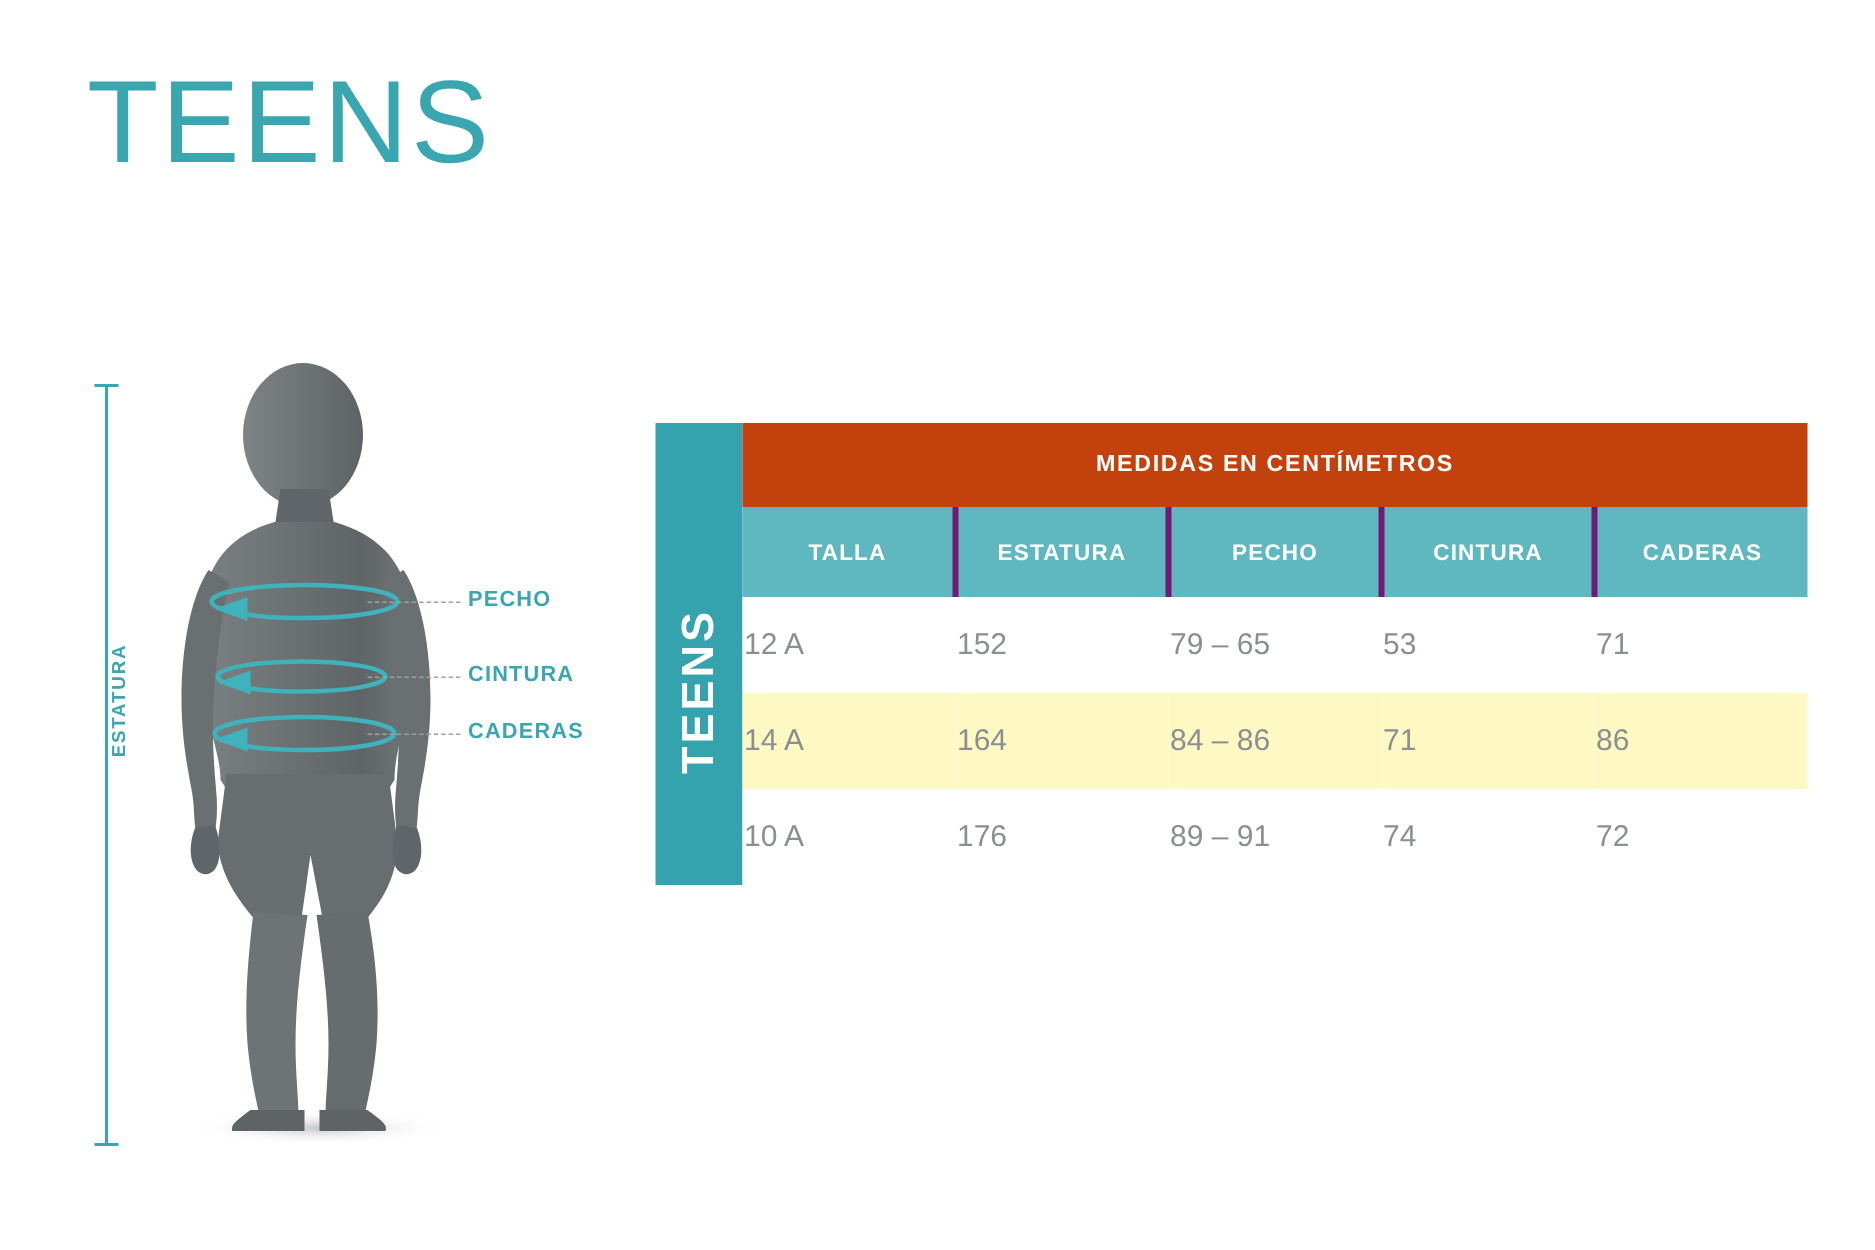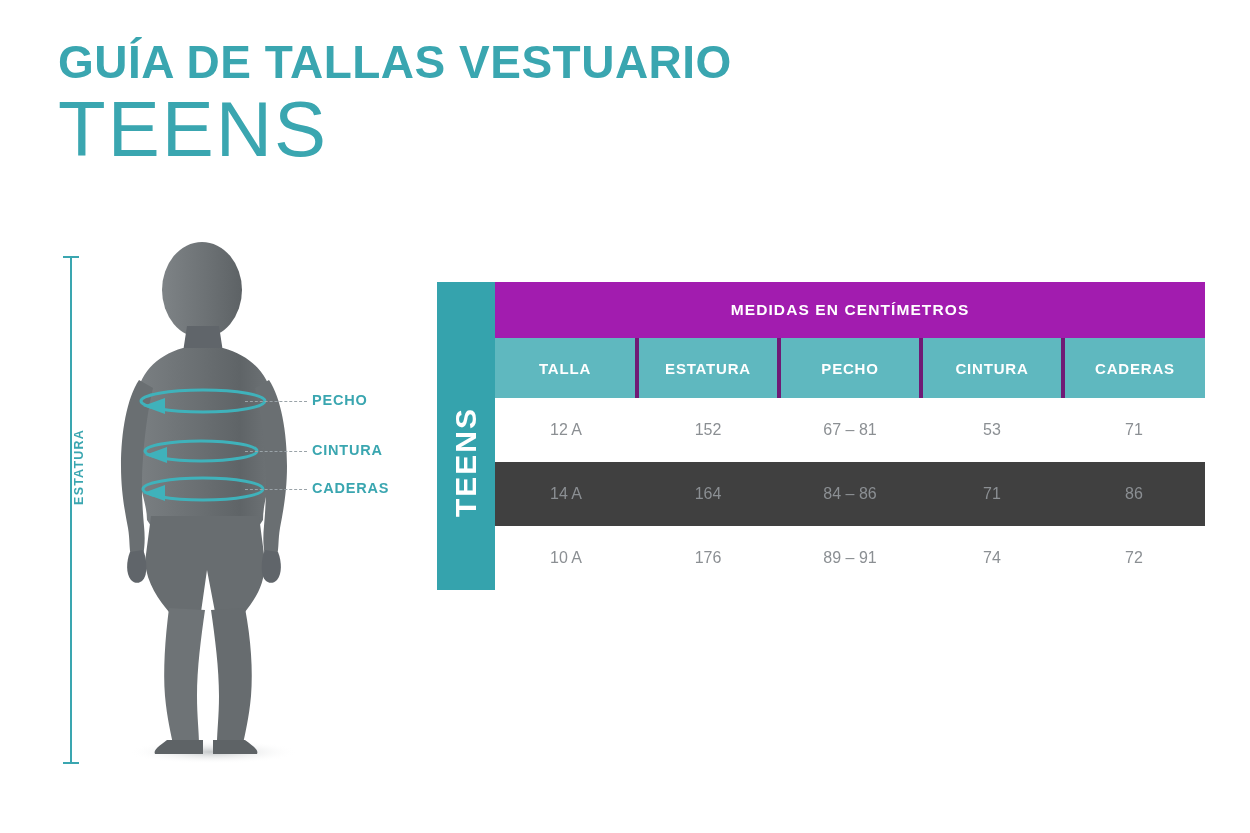--- a/index.html
+++ b/index.html
@@ -127,60 +127,58 @@
     writing-mode: vertical-rl;
     transform: rotate(180deg);
     color: #ffffff;
     font-weight: bold;
     font-size: 30px;
     letter-spacing: 2px;
     display: inline-block;
     padding: 6px 0;
   }
   .banner-cell {
-    background: #a21caf;
+    background: #c2410c;
     color: #ffffff;
     font-weight: bold;
     font-size: 15.5px;
     letter-spacing: 1.1px;
     text-align: center;
     height: 54px;
   }
   th.col-head {
     background: #5fb8bf;
     color: #ffffff;
     font-weight: bold;
     font-size: 15px;
     letter-spacing: 0.8px;
     text-align: center;
     height: 58px;
     border-right: 4px solid #701a75;
   }
   th.col-head:last-child { border-right: none; }
   td.data-cell {
-    text-align: center;
-    font-size: 16px;
+    font-size: 20px;
     color: #8b8f93;
     height: 62px;
     background: #ffffff;
   }
   tr.alt td.data-cell {
-    background: #404040;
+    background: #fef9c3;
   }
   .spacer-cell {
     width: 58px;
     background: #35a3ad;
     padding: 0;
   }
 </style>
 </head>
 <body>
 
 <div class="title-block">
-  <div class="title-main">GUÍA DE TALLAS VESTUARIO</div>
   <div class="title-sub">TEENS</div>
 </div>
 
 <div class="figure-area">
 
   <div class="estatura-bar"></div>
   <div class="estatura-cap top"></div>
   <div class="estatura-cap bottom"></div>
   <div class="estatura-label">ESTATURA</div>
 
@@ -288,21 +286,21 @@
         </td>
         <th class="col-head">TALLA</th>
         <th class="col-head">ESTATURA</th>
         <th class="col-head">PECHO</th>
         <th class="col-head">CINTURA</th>
         <th class="col-head">CADERAS</th>
       </tr>
       <tr>
         <td class="data-cell">12 A</td>
         <td class="data-cell">152</td>
-        <td class="data-cell">67 – 81</td>
+        <td class="data-cell">79 – 65</td>
         <td class="data-cell">53</td>
         <td class="data-cell">71</td>
       </tr>
       <tr class="alt">
         <td class="data-cell">14 A</td>
         <td class="data-cell">164</td>
         <td class="data-cell">84 – 86</td>
         <td class="data-cell">71</td>
         <td class="data-cell">86</td>
       </tr>

